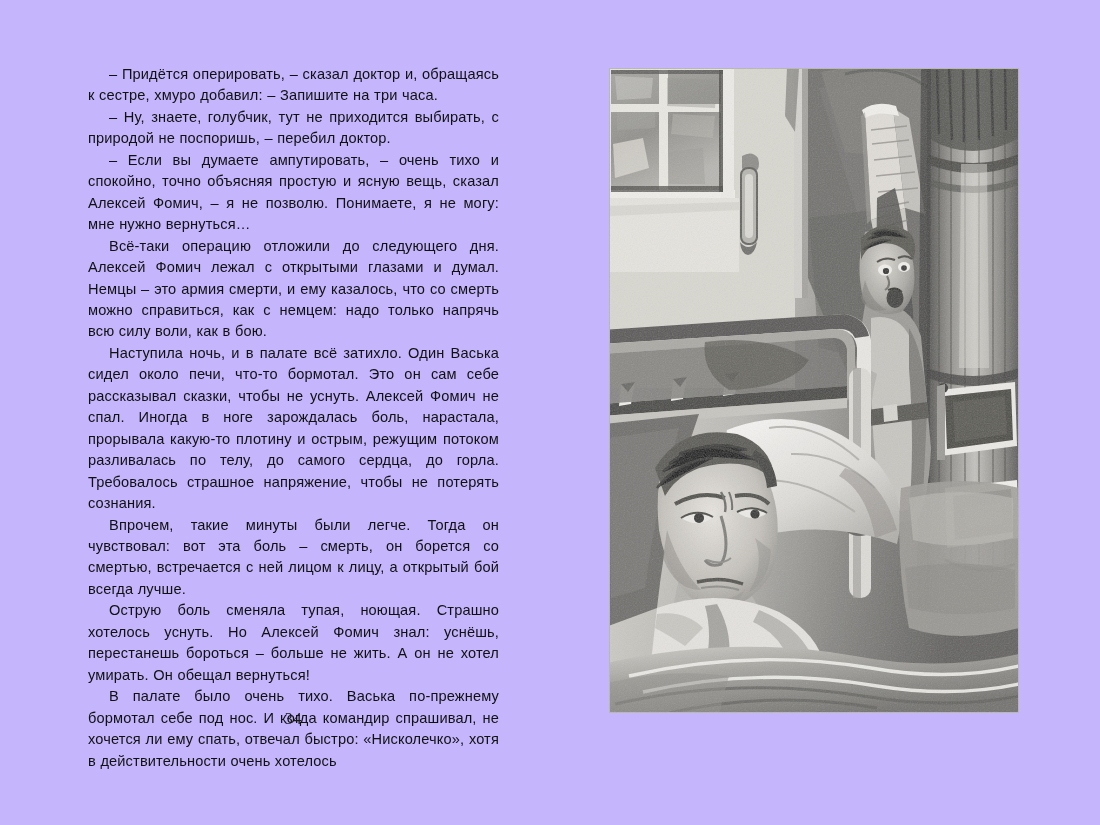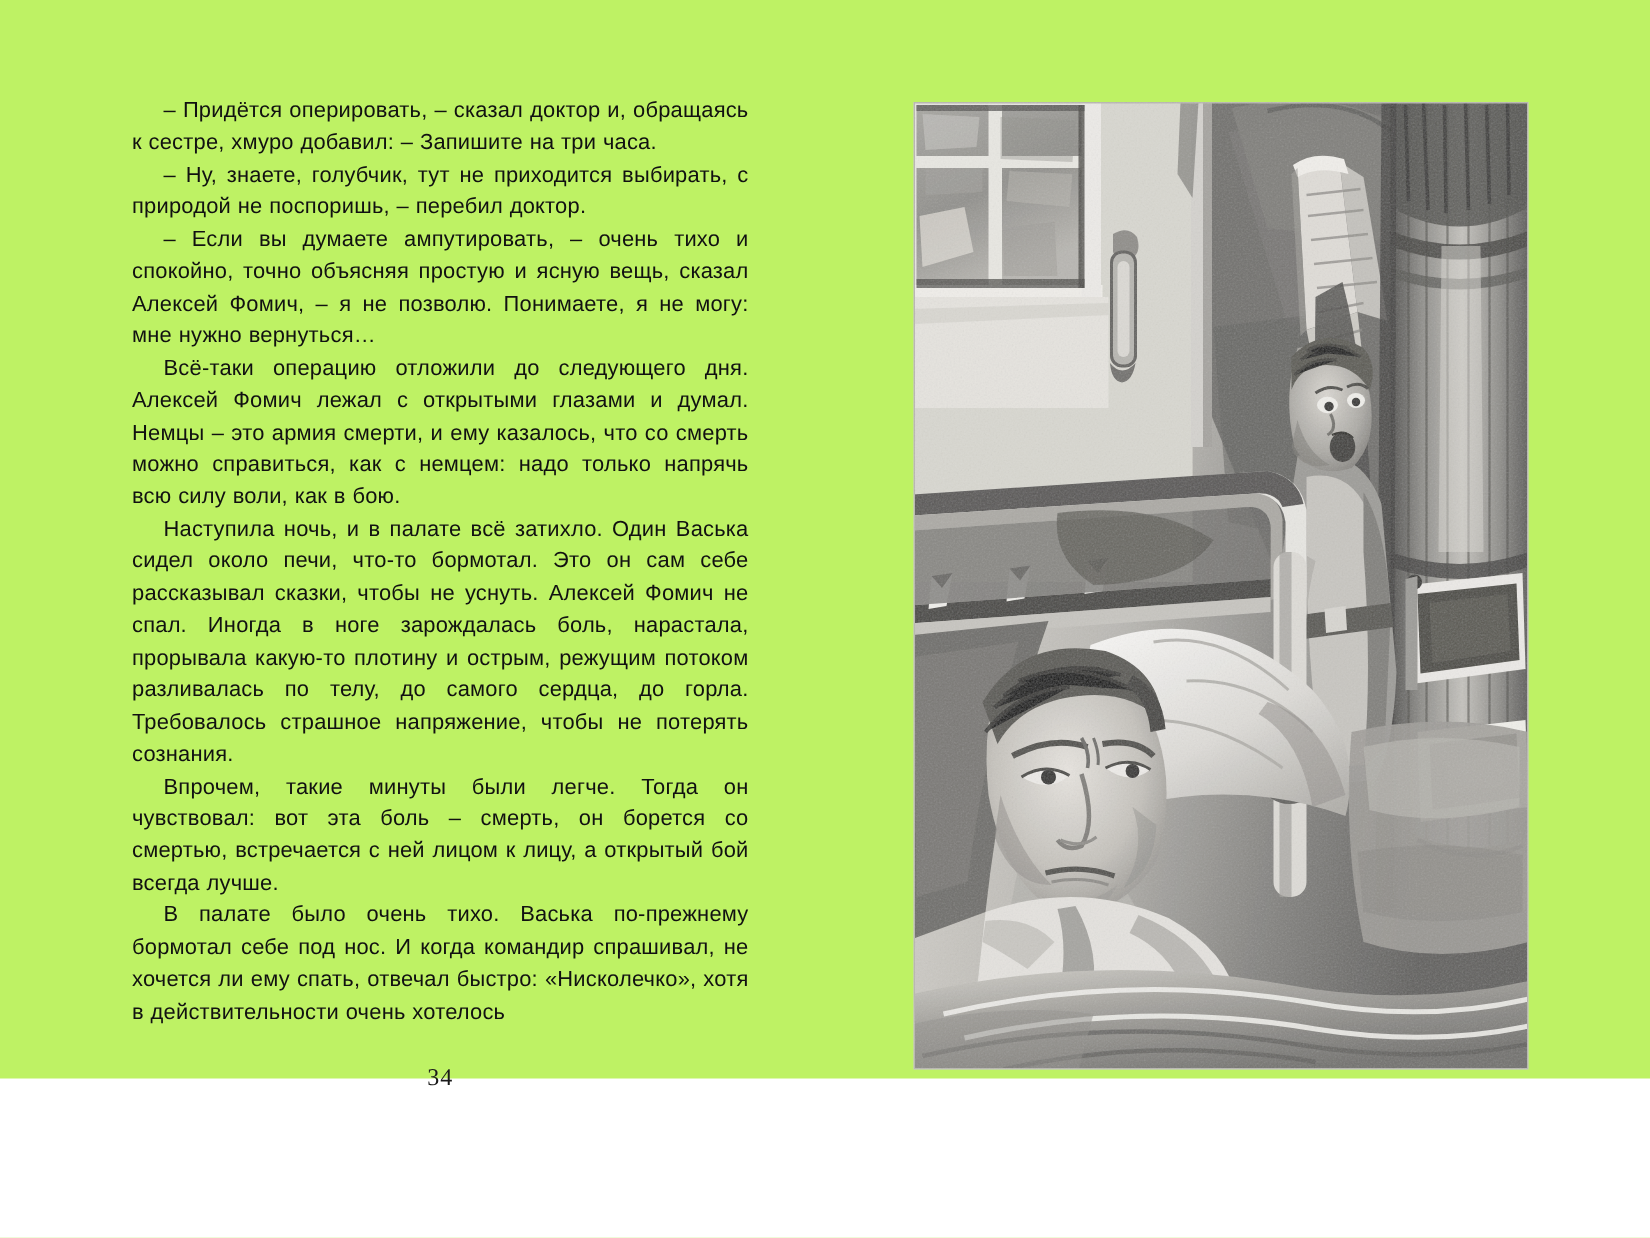--- a/index.html
+++ b/index.html
@@ -13,22 +13,22 @@
     position: relative;
     overflow: hidden;
     font-family: "Liberation Sans", sans-serif;
   }
 
   
   .page {
     position: absolute;
     left: 0; top: 0;
     width: 1100px;
-    height: 719px;
-    background: #bef264;
+    height: 825px;
+    background: #c4b5fd;
   }
 
   
   .text-column {
     position: absolute;
     left: 88px;
     top: 64px;
     width: 411px;
   }
   .para {
@@ -76,20 +76,21 @@
 
 <div class="page">
 
   <div class="text-column">
     <p class="para">– Придётся оперировать, – сказал доктор и, обращаясь к сестре, хмуро добавил: – Запишите на три часа.</p>
     <p class="para">– Ну, знаете, голубчик, тут не приходится выбирать, с природой не поспоришь, – перебил доктор.</p>
     <p class="para">– Если вы думаете ампутировать, – очень тихо и спокойно, точно объясняя простую и ясную вещь, сказал Алексей Фомич, – я не позволю. Понимаете, я не могу: мне нужно вернуться…</p>
     <p class="para">Всё-таки операцию отложили до следующего дня. Алексей Фомич лежал с открытыми глазами и думал. Немцы – это армия смерти, и ему казалось, что со смерть можно справиться, как с немцем: надо только напрячь всю силу воли, как в бою.</p>
     <p class="para">Наступила ночь, и в палате всё затихло. Один Васька сидел около печи, что-то бормотал. Это он сам себе рассказывал сказки, чтобы не уснуть. Алексей Фомич не спал. Иногда в ноге зарождалась боль, нарастала, прорывала какую-то плотину и острым, режущим потоком разливалась по телу, до самого сердца, до горла. Требовалось страшное напряжение, чтобы не потерять сознания.</p>
     <p class="para">Впрочем, такие минуты были легче. Тогда он чувствовал: вот эта боль – смерть, он борется со смертью, встречается с ней лицом к лицу, а открытый бой всегда лучше.</p>
+    <p class="para">Острую боль сменяла тупая, ноющая. Страшно хотелось уснуть. Но Алексей Фомич знал: уснёшь, перестанешь бороться – больше не жить. А он не хотел умирать. Он обещал вернуться!</p>
     <p class="para">В палате было очень тихо. Васька по-прежнему бормотал себе под нос. И когда командир спрашивал, не хочется ли ему спать, отвечал быстро: «Нисколечко», хотя в действительности очень хотелось</p>
   </div>
 
   <div class="folio">34</div>
 
   <div class="illustration">
     <svg viewBox="0 0 410 645" preserveAspectRatio="none" xmlns="http://www.w3.org/2000/svg">
       <defs>
 
         <filter id="grain" x="0" y="0" width="100%" height="100%">

